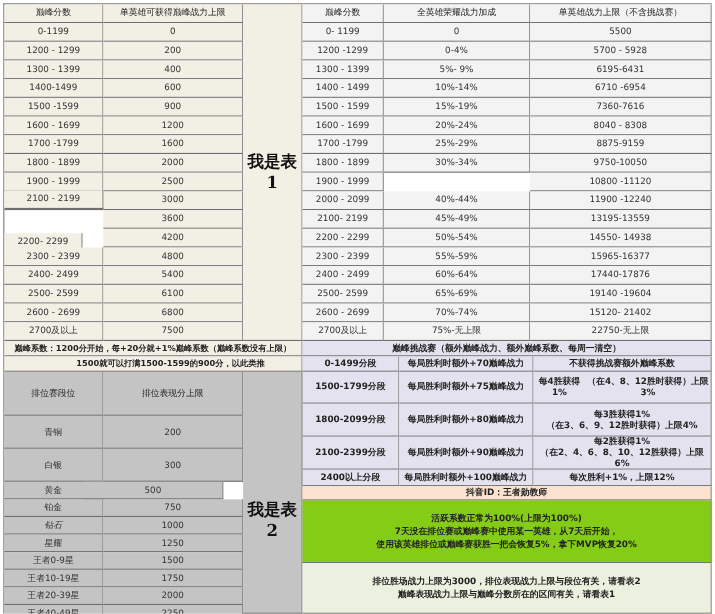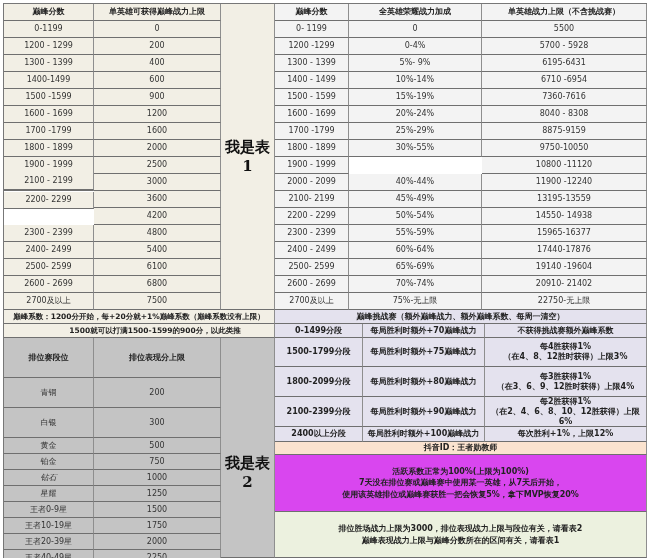--- a/index.html
+++ b/index.html
@@ -1,26 +1,26 @@
 <!DOCTYPE html>
 <html><head>
 <meta charset="utf-8">
 <style>
   * { box-sizing: border-box; margin: 0; padding: 0; }
   html, body { width: 650px; height: 558px; overflow: hidden; background: #ffffff; }
   body { font-family: "DejaVu Sans", "Liberation Sans", sans-serif; font-size: 8px; color: #333; position: relative; }
   .abs { position: absolute; }
   .cell { position: absolute; display: flex; align-items: center; justify-content: center; text-align: center; border-right: 1px solid #8e8e8e; border-bottom: 1px solid #6f6f6f; line-height: 1.25; }
-  .hdr { font-weight: bold; color: #222; }
+  .hdr { font-weight: normal; color: #222; }
   .beige { background: #f2efe5; }
   .whiteish { background: #f3f3f3; }
   .grey { background: #c4c4c4; }
   .lav { background: #e4e2ee; }
   .peach { background: #fbe3cf; }
-  .blue { background: #d946ef; }
+  .blue { background: #84cc16; }
   .green { background: #ecf1df; }
   .bold { font-weight: bold; color: #222; }
   .big { font-family: "DejaVu Serif", "Liberation Serif", serif; font-size: 15px; font-weight: bold; color: #111; }
 </style>
 </head>
 <body>
 
 <div id="root">
     <div class="abs" style="left: 3px; top: 3px; width: 644px; height: 555px; border-left: 1px solid rgb(119, 119, 119); border-top: 1px solid rgb(119, 119, 119);"></div>
     <div class="cell beige hdr" style="left: 4px; top: 4px; width: 90px; height: 17px;">巅峰分数</div>
@@ -40,21 +40,21 @@
     <div class="cell beige" style="left: 4px; top: 123px; width: 90px; height: 17px;">1700 -1799</div>
     <div class="cell beige" style="left: 94px; top: 123px; width: 127px; height: 17px;">1600</div>
     <div class="cell beige" style="left: 4px; top: 140px; width: 90px; height: 17px;">1800 - 1899</div>
     <div class="cell beige" style="left: 94px; top: 140px; width: 127px; height: 17px;">2000</div>
     <div class="cell beige" style="left: 4px; top: 157px; width: 90px; height: 17px;">1900 - 1999</div>
     <div class="cell beige" style="left: 94px; top: 157px; width: 127px; height: 17px;">2500</div>
     <div class="cell beige" style="left: 4px; top: 174px; width: 90px; height: 17px;">2000 - 2099</div>
     <div class="cell beige" style="left: 94px; top: 174px; width: 127px; height: 17px;">3000</div>
     <div class="cell beige" style="left: 4px; top: 173px; width: 90px; height: 17px;">2100 - 2199</div>
     <div class="cell beige" style="left: 94px; top: 191px; width: 127px; height: 17px;">3600</div>
-    <div class="cell beige" style="left: 4px; top: 192px; width: 90px; height: 17px;">2200- 2299</div>
+    <div class="cell beige" style="left: 4px; top: 212px; width: 71px; height: 17px;">2200- 2299</div>
     <div class="cell beige" style="left: 94px; top: 208px; width: 127px; height: 17px;">4200</div>
     <div class="cell beige" style="left: 4px; top: 225px; width: 90px; height: 17px;">2300 - 2399</div>
     <div class="cell beige" style="left: 94px; top: 225px; width: 127px; height: 17px;">4800</div>
     <div class="cell beige" style="left: 4px; top: 242px; width: 90px; height: 17px;">2400- 2499</div>
     <div class="cell beige" style="left: 94px; top: 242px; width: 127px; height: 17px;">5400</div>
     <div class="cell beige" style="left: 4px; top: 259px; width: 90px; height: 17px;">2500- 2599</div>
     <div class="cell beige" style="left: 94px; top: 259px; width: 127px; height: 17px;">6100</div>
     <div class="cell beige" style="left: 4px; top: 276px; width: 90px; height: 17px;">2600 - 2699</div>
     <div class="cell beige" style="left: 94px; top: 276px; width: 127px; height: 17px;">6800</div>
     <div class="cell beige" style="left: 4px; top: 293px; width: 90px; height: 17px;">2700及以上</div>
@@ -78,21 +78,21 @@
     <div class="cell whiteish" style="left: 275px; top: 89px; width: 74px; height: 17px;">1500 - 1599</div>
     <div class="cell whiteish" style="left: 349px; top: 89px; width: 133px; height: 17px;">15%-19%</div>
     <div class="cell whiteish" style="left: 482px; top: 89px; width: 165px; height: 17px;">7360-7616</div>
     <div class="cell whiteish" style="left: 275px; top: 106px; width: 74px; height: 17px;">1600 - 1699</div>
     <div class="cell whiteish" style="left: 349px; top: 106px; width: 133px; height: 17px;">20%-24%</div>
     <div class="cell whiteish" style="left: 482px; top: 106px; width: 165px; height: 17px;">8040 - 8308</div>
     <div class="cell whiteish" style="left: 275px; top: 123px; width: 74px; height: 17px;">1700 -1799</div>
     <div class="cell whiteish" style="left: 349px; top: 123px; width: 133px; height: 17px;">25%-29%</div>
     <div class="cell whiteish" style="left: 482px; top: 123px; width: 165px; height: 17px;">8875-9159</div>
     <div class="cell whiteish" style="left: 275px; top: 140px; width: 74px; height: 17px;">1800 - 1899</div>
-    <div class="cell whiteish" style="left: 349px; top: 140px; width: 133px; height: 17px;">30%-55%</div>
+    <div class="cell whiteish" style="left: 349px; top: 140px; width: 133px; height: 17px;">30%-34%</div>
     <div class="cell whiteish" style="left: 482px; top: 140px; width: 165px; height: 17px;">9750-10050</div>
     <div class="cell whiteish" style="left: 275px; top: 157px; width: 74px; height: 17px;">1900 - 1999</div>
     <div class="cell whiteish" style="left: 349px; top: 157px; width: 133px; height: 17px; margin-top: 20px;">35%-39%</div>
     <div class="cell whiteish" style="left: 482px; top: 157px; width: 165px; height: 17px;">10800 -11120</div>
     <div class="cell whiteish" style="left: 275px; top: 174px; width: 74px; height: 17px;">2000 - 2099</div>
     <div class="cell whiteish" style="left: 349px; top: 174px; width: 133px; height: 17px;">40%-44%</div>
     <div class="cell whiteish" style="left: 482px; top: 174px; width: 165px; height: 17px;">11900 -12240</div>
     <div class="cell whiteish" style="left: 275px; top: 191px; width: 74px; height: 17px;">2100- 2199</div>
     <div class="cell whiteish" style="left: 349px; top: 191px; width: 133px; height: 17px;">45%-49%</div>
     <div class="cell whiteish" style="left: 482px; top: 191px; width: 165px; height: 17px;">13195-13559</div>
@@ -103,35 +103,35 @@
     <div class="cell whiteish" style="left: 349px; top: 225px; width: 133px; height: 17px;">55%-59%</div>
     <div class="cell whiteish" style="left: 482px; top: 225px; width: 165px; height: 17px;">15965-16377</div>
     <div class="cell whiteish" style="left: 275px; top: 242px; width: 74px; height: 17px; text-align: center;">2400 - 2499</div>
     <div class="cell whiteish" style="left: 349px; top: 242px; width: 133px; height: 17px;">60%-64%</div>
     <div class="cell whiteish" style="left: 482px; top: 242px; width: 165px; height: 17px;">17440-17876</div>
     <div class="cell whiteish" style="left: 275px; top: 259px; width: 74px; height: 17px;">2500- 2599</div>
     <div class="cell whiteish" style="left: 349px; top: 259px; width: 133px; height: 17px;">65%-69%</div>
     <div class="cell whiteish" style="left: 482px; top: 259px; width: 165px; height: 17px;">19140 -19604</div>
     <div class="cell whiteish" style="left: 275px; top: 276px; width: 74px; height: 17px;">2600 - 2699</div>
     <div class="cell whiteish" style="left: 349px; top: 276px; width: 133px; height: 17px;">70%-74%</div>
-    <div class="cell whiteish" style="left: 482px; top: 276px; width: 165px; height: 17px;">20910- 21402</div>
+    <div class="cell whiteish" style="left: 482px; top: 276px; width: 165px; height: 17px;">15120- 21402</div>
     <div class="cell whiteish" style="left: 275px; top: 293px; width: 74px; height: 17px;">2700及以上</div>
     <div class="cell whiteish" style="left: 349px; top: 293px; width: 133px; height: 17px;">75%-无上限</div>
     <div class="cell whiteish" style="left: 482px; top: 293px; width: 165px; height: 17px;">22750-无上限</div>
     <div class="cell beige bold" style="left: 4px; top: 310px; width: 271px; height: 14px; font-size: 7.5px;">巅峰系数：1200分开始，每+20分就+1%巅峰系数（巅峰系数没有上限）</div>
     <div class="cell beige bold" style="left: 4px; top: 324px; width: 271px; height: 14px; font-size: 7.5px; padding-left: 32px;">1500就可以打满1500-1599的900分，以此类推</div>
     <div class="cell lav bold" style="left: 275px; top: 310px; width: 372px; height: 14px;">巅峰挑战赛（额外巅峰战力、额外巅峰系数、每周一清空）</div>
     <div class="cell lav bold" style="left: 275px; top: 324px; width: 88px; height: 14px;">0-1499分段</div>
     <div class="cell lav bold" style="left: 363px; top: 324px; width: 122px; height: 14px;">每局胜利时额外+70巅峰战力</div>
     <div class="cell lav bold" style="left: 485px; top: 324px; width: 162px; height: 14px; flex-direction: column;">
       <div>不获得挑战赛额外巅峰系数</div>
     </div>
     <div class="cell lav bold" style="left: 275px; top: 338px; width: 88px; height: 29px;">1500-1799分段</div>
     <div class="cell lav bold" style="left: 363px; top: 338px; width: 122px; height: 29px;">每局胜利时额外+75巅峰战力</div>
-    <div class="cell lav bold" style="left: 485px; top: 338px; width: 162px; height: 29px; flex-direction: column; justify-content: center;">
+    <div class="cell lav bold" style="left: 485px; top: 338px; width: 162px; height: 29px; flex-direction: row; justify-content: center;">
       <div>每4胜获得1%</div>
       <div>（在4、8、12胜时获得）上限3%</div>
     </div>
     <div class="cell lav bold" style="left: 275px; top: 367px; width: 88px; height: 30px;">1800-2099分段</div>
     <div class="cell lav bold" style="left: 363px; top: 367px; width: 122px; height: 30px;">每局胜利时额外+80巅峰战力</div>
     <div class="cell lav bold" style="left: 485px; top: 367px; width: 162px; height: 30px; flex-direction: column;">
       <div>每3胜获得1%</div>
       <div>（在3、6、9、12胜时获得）上限4%</div>
     </div>
     <div class="cell lav bold" style="left: 275px; top: 397px; width: 88px; height: 30px;">2100-2399分段</div>
@@ -145,21 +145,21 @@
     <div class="cell lav bold" style="left: 485px; top: 427px; width: 162px; height: 15px; flex-direction: column;">
       <div>每次胜利+1%，上限12%</div>
     </div>
     <div class="cell grey hdr" style="left: 4px; top: 338px; width: 90px; height: 40px;">排位赛段位</div>
     <div class="cell grey hdr" style="left: 94px; top: 338px; width: 127px; height: 40px;">排位表现分上限</div>
     <div class="cell grey" style="left: 4px; top: 378px; width: 90px; height: 30px;">青铜</div>
     <div class="cell grey" style="left: 94px; top: 378px; width: 127px; height: 30px;">200</div>
     <div class="cell grey" style="left: 4px; top: 408px; width: 90px; height: 30px;">白银</div>
     <div class="cell grey" style="left: 94px; top: 408px; width: 127px; height: 30px;">300</div>
     <div class="cell grey" style="left: 4px; top: 438px; width: 90px; height: 16px;">黄金</div>
-    <div class="cell grey" style="left: 94px; top: 438px; width: 127px; height: 16px;">500</div>
+    <div class="cell grey" style="left: 76px; top: 438px; width: 127px; height: 16px;">500</div>
     <div class="cell grey" style="left: 4px; top: 454px; width: 90px; height: 16px;">铂金</div>
     <div class="cell grey" style="left: 94px; top: 454px; width: 127px; height: 16px;">750</div>
     <div class="cell grey" style="left: 4px; top: 470px; width: 90px; height: 16px; font-style: italic;">钻石</div>
     <div class="cell grey" style="left: 94px; top: 470px; width: 127px; height: 16px;">1000</div>
     <div class="cell grey" style="left: 4px; top: 486px; width: 90px; height: 16px;">星耀</div>
     <div class="cell grey" style="left: 94px; top: 486px; width: 127px; height: 16px;">1250</div>
     <div class="cell grey" style="left: 4px; top: 502px; width: 90px; height: 16px;">王者0-9星</div>
     <div class="cell grey" style="left: 94px; top: 502px; width: 127px; height: 16px;">1500</div>
     <div class="cell grey" style="left: 4px; top: 518px; width: 90px; height: 16px;">王者10-19星</div>
     <div class="cell grey" style="left: 94px; top: 518px; width: 127px; height: 16px;">1750</div>

